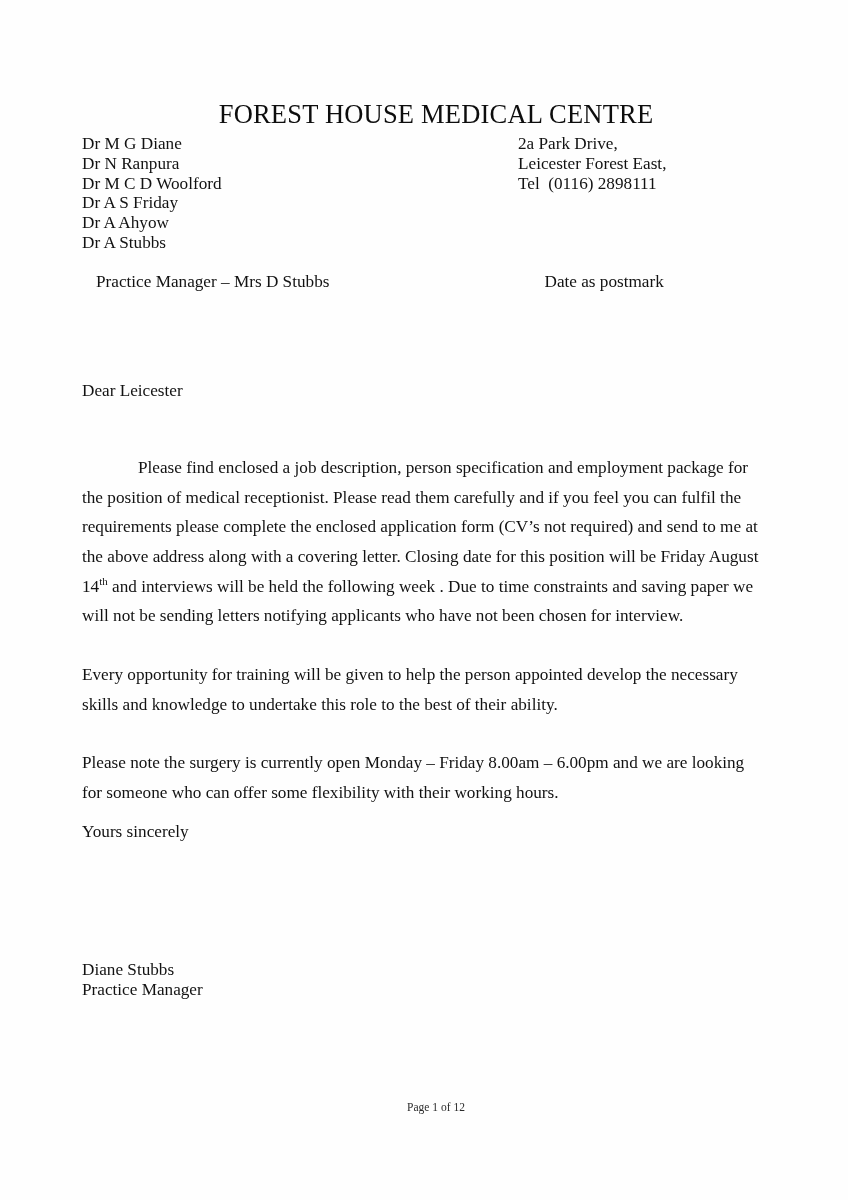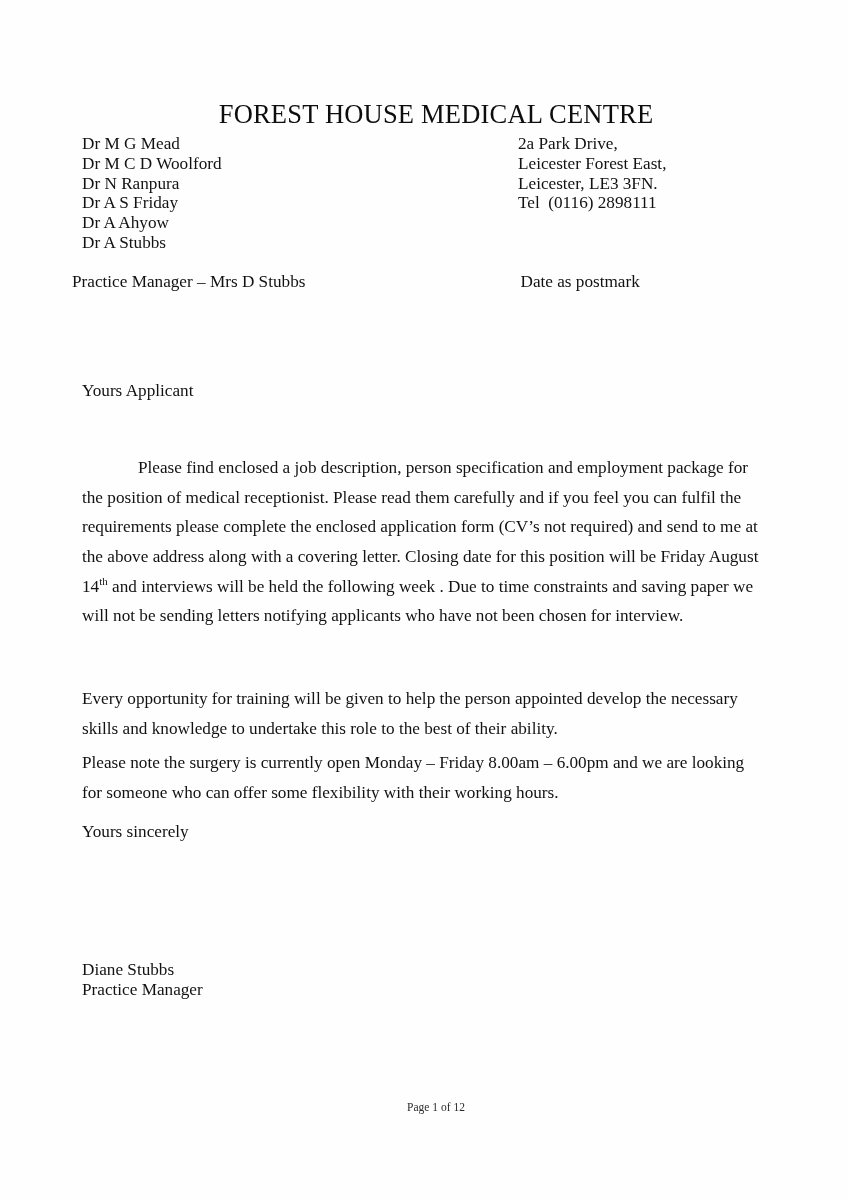--- a/index.html
+++ b/index.html
@@ -52,21 +52,21 @@
   }
   .lh-right {
     width: 250px;
   }
   .lh-line {
     white-space: pre;
   }
 
   .lh-second {
     position: absolute;
-    left: 72px;
+    left: 96px;
     top: 272px;
     width: 686px;
     font-size: 17.2px;
     line-height: 19.8px;
     display: flex;
     justify-content: space-between;
   }
   .lh-second .mgr { width: 440px; }
   .lh-second .postmark { width: 240px; margin-left: 13px; }
 
@@ -82,21 +82,21 @@
   
   .body-block {
     position: absolute;
     left: 82px;
     width: 686px;
     font-size: 17.2px;
     line-height: 29.6px;
     text-align: left;
   }
   .p1 { top: 436px; }
-  .p2 { top: 667px; }
+  .p2 { top: 643px; }
   .p3 { top: 731px; }
 
   .p1 { text-indent: 56px; }
 
   sup {
     font-size: 0.64em;
     vertical-align: super;
     line-height: 0;
   }
 
@@ -131,42 +131,41 @@
 </head>
 <body>
 
 <div class="page">
 
   <h1 class="doc-title">FOREST HOUSE MEDICAL CENTRE</h1>
 
   <div class="letterhead">
     <div class="lh-row">
       <div class="lh-left">
-        <div class="lh-line">Dr M G Mead</div>
+        <div class="lh-line">Dr M G Diane</div>
+        <div class="lh-line">Dr N Ranpura</div>
         <div class="lh-line">Dr M C D Woolford</div>
-        <div class="lh-line">Dr N Ranpura</div>
         <div class="lh-line">Dr A S Friday</div>
         <div class="lh-line">Dr A Ahyow</div>
         <div class="lh-line">Dr A Stubbs</div>
       </div>
       <div class="lh-right">
         <div class="lh-line">2a Park Drive,</div>
         <div class="lh-line">Leicester Forest East,</div>
-        <div class="lh-line">Leicester, LE3 3FN.</div>
         <div class="lh-line">Tel  (0116) 2898111</div>
       </div>
     </div>
   </div>
 
   <div class="lh-second">
     <div class="mgr">Practice Manager – Mrs D Stubbs</div>
     <div class="postmark">Date as postmark</div>
   </div>
 
-  <div class="salutation">Yours Applicant</div>
+  <div class="salutation">Dear Leicester</div>
 
   <p class="body-block p1"><span>Please find enclosed a job description, person specification and employment package for the position of medical receptionist. Please read them carefully and if you feel you can fulfil the requirements please complete the enclosed application form (CV’s not required) and send to me at the above address along with a covering letter. Closing date for this position will be Friday August 14</span><sup>th</sup><span> and interviews will be held the following week . Due to time constraints and saving paper we will not be sending letters notifying applicants who have not been chosen for interview.</span></p>
 
   <p class="body-block p2">Every opportunity for training will be given to help the person appointed develop the necessary skills and knowledge to undertake this role to the best of their ability.</p>
 
   <p class="body-block p3">Please note the surgery is currently open Monday – Friday 8.00am – 6.00pm and we are looking for someone who can offer some flexibility with their working hours.</p>
 
   <div class="signoff">Yours sincerely</div>
 
   <div class="signature">

